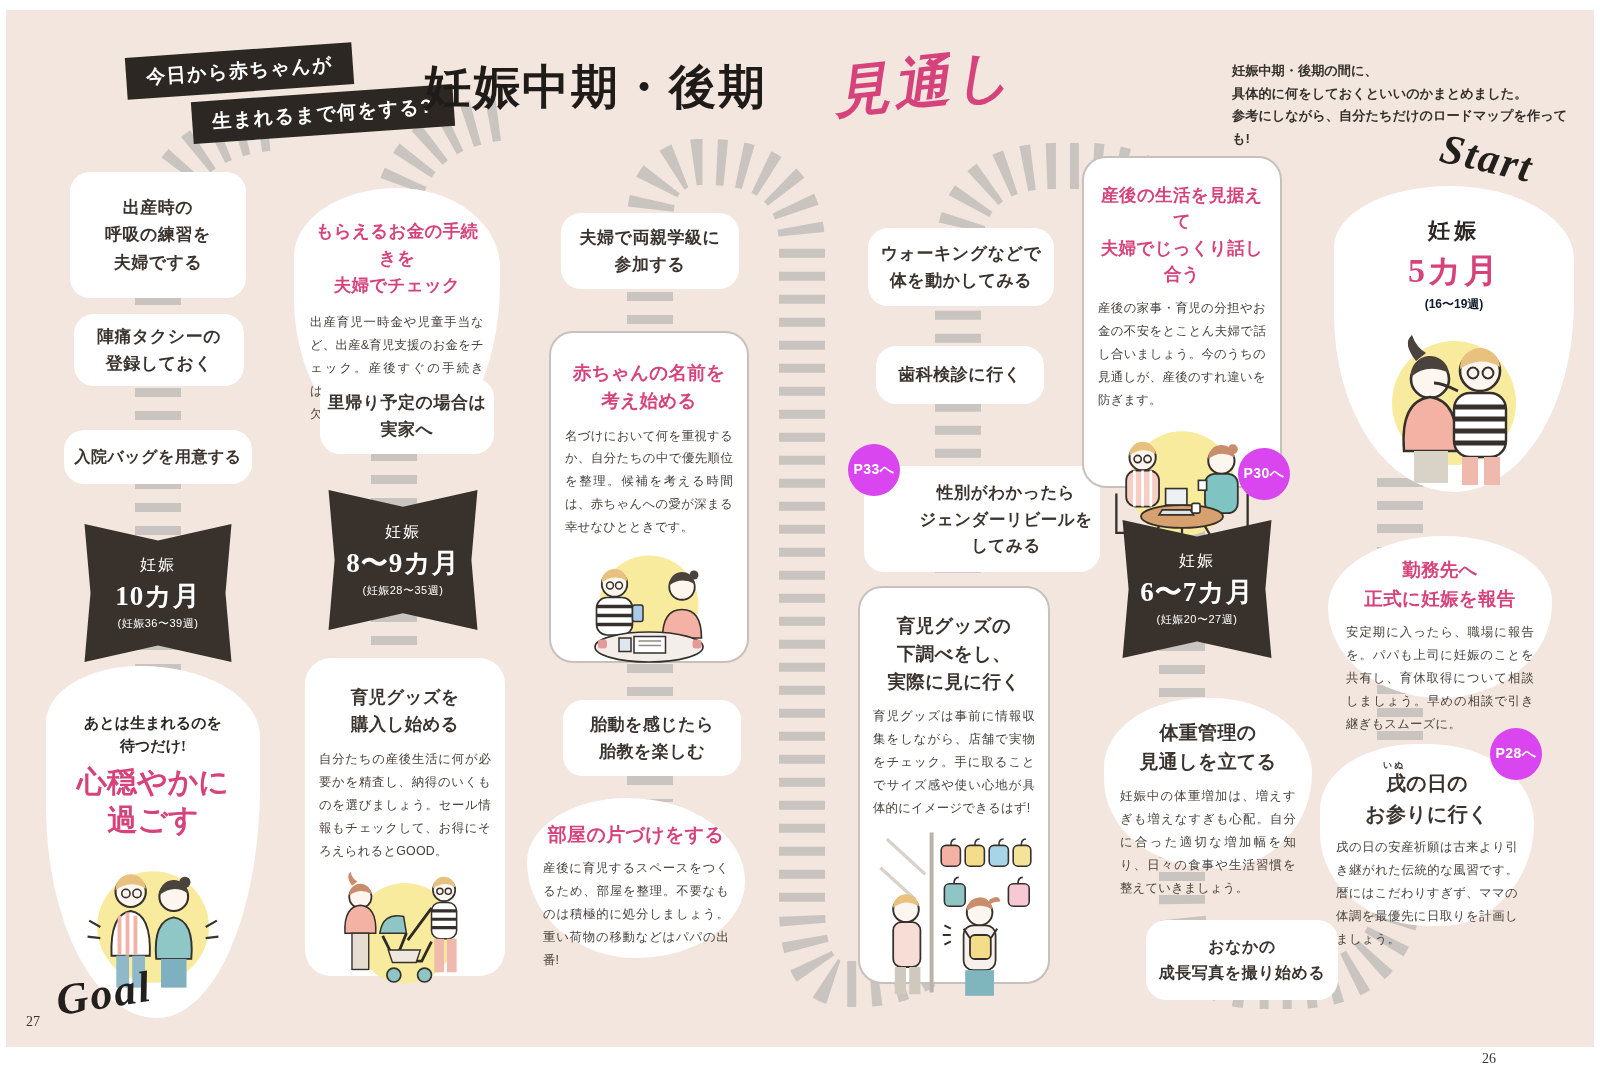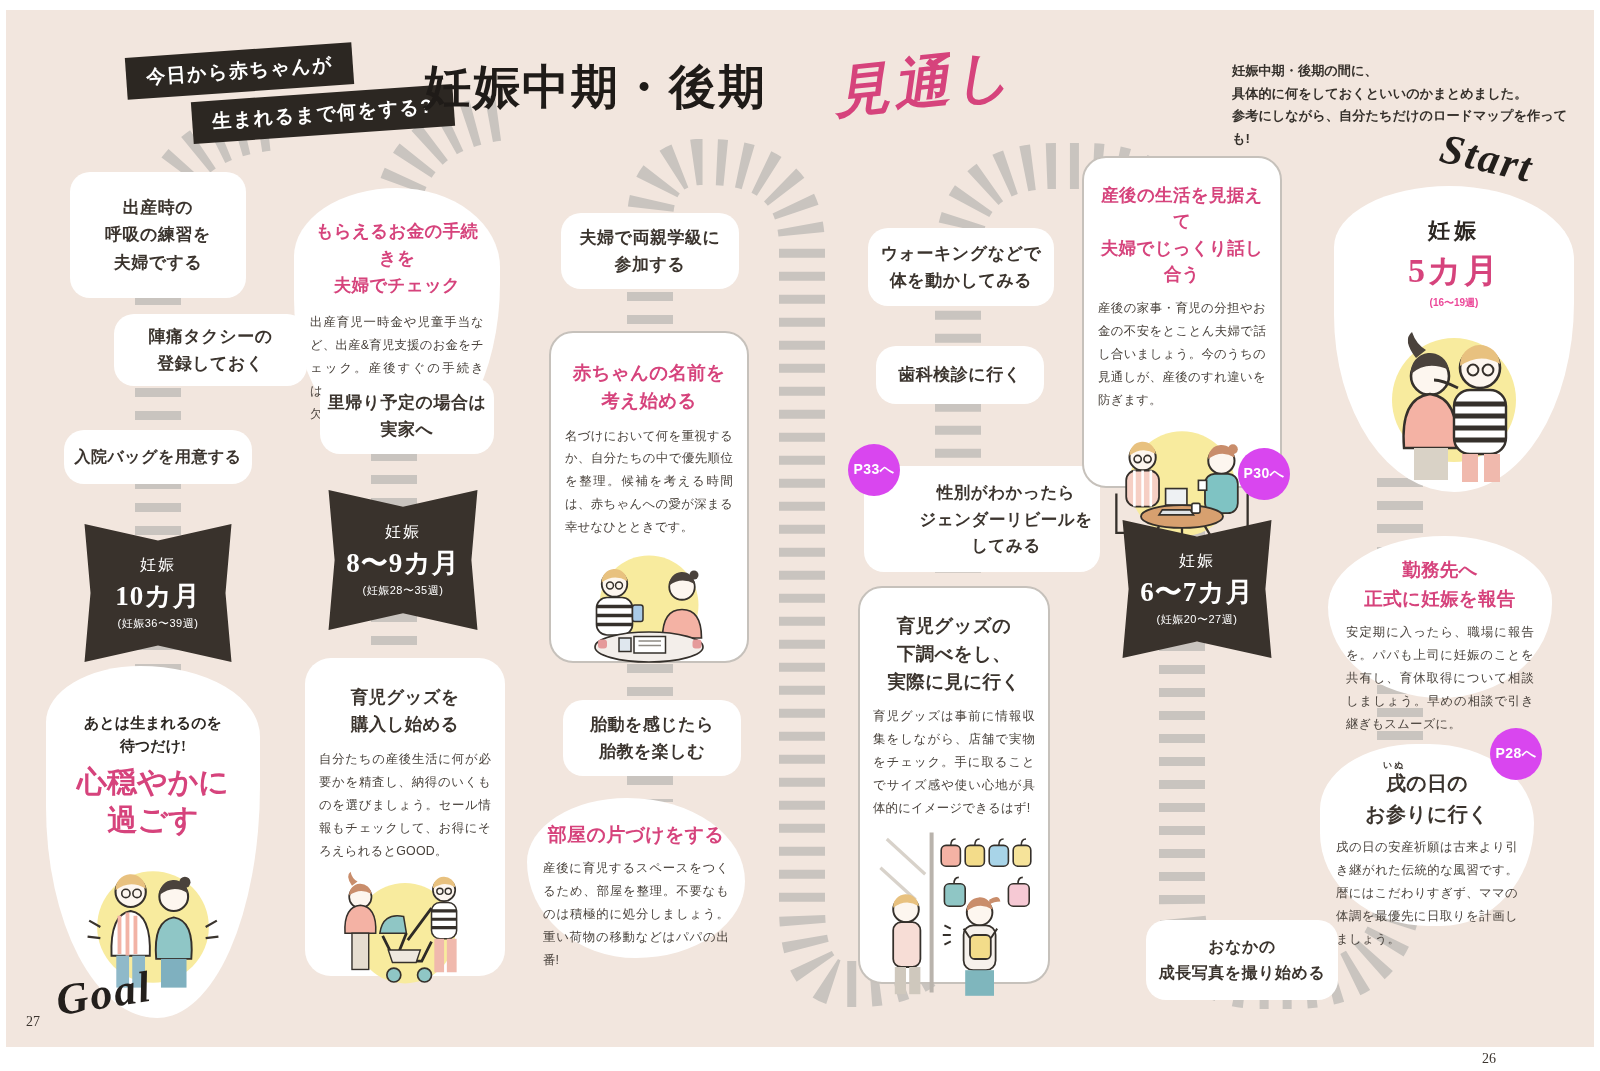--- a/index.html
+++ b/index.html
@@ -64,21 +64,21 @@
   <div class="abs script-word z5" style="left:833px;top:46px;font-size:56px;color:#d6437c;transform:rotate(-6deg);letter-spacing:4px;">見通し</div>
   <div class="abs pre z5" style="left:1232px;top:60px;width:350px;font-size:13.2px;line-height:1.72;font-weight:600;color:#35302b;">妊娠中期・後期の間に、
 具体的に何をしておくといいのかまとめました。
 参考にしながら、自分たちだけのロードマップを作っても!</div>
 
   <div class="wbox" style="left:70px;top:172px;width:176px;height:126px;">
     <div class="t pre">出産時の
 呼吸の練習を
 夫婦でする</div>
   </div>
-  <div class="wbox" style="left:74px;top:314px;width:193px;height:72px;margin-left:40px;">
+  <div class="wbox" style="left:74px;top:314px;width:170px;height:72px;">
     <div class="t pre pink">陣痛タクシーの
 登録しておく</div>
   </div>
   <div class="wbox" style="left:64px;top:430px;width:188px;height:54px;">
     <div class="t" style="font-size:16px;">入院バッグを用意する</div>
   </div>
   <div class="badge" style="left:83px;top:524px;width:150px;height:138px;">
     <div class="b1">妊娠</div>
     <div class="b2">10カ月</div>
     <div class="b3">(妊娠36〜39週)</div>
@@ -257,30 +257,35 @@
       <rect x="56" y="52" width="5" height="6" rx="1" fill="#fff" stroke="#35302b" stroke-width="1"></rect>
       <path d="M50 67 v9 M36 66 l-6 10 M64 66 l6 10 M10 46 v24 h8 M90 46 v24 h-8" fill="none" stroke="#35302b" stroke-width="1.4"></path>
     </svg>
   </div>
   <div class="pref" style="left:1238px;top:448px;">P30へ</div>
   <div class="badge" style="left:1121px;top:520px;width:152px;height:138px;">
     <div class="b1">妊娠</div>
     <div class="b2">6〜7カ月</div>
     <div class="b3">(妊娠20〜27週)</div>
   </div>
+  <div class="blob" style="left:1104px;top:698px;width:208px;height:170px;border-radius:50% 50% 46% 54% / 42% 46% 58% 54%;padding:20px 16px 0;">
+    <div class="blob-title pre" style="font-size:19px;">体重管理の
+見通しを立てる</div>
+    <div class="body-txt" style="margin-top:8px;">妊娠中の体重増加は、増えすぎも増えなすぎも心配。自分に合った適切な増加幅を知り、日々の食事や生活習慣を整えていきましょう。</div>
+  </div>
   <div class="wbox" style="left:1146px;top:920px;width:192px;height:80px;">
     <div class="t pink pre" style="font-size:16px;">おなかの
 成長写真を撮り始める</div>
   </div>
 
   <div class="abs script-word z4" style="left:1440px;top:134px;font-size:42px;color:#231f1c;transform:rotate(13deg);letter-spacing:2px;">Start</div>
   <div class="blob" style="left:1334px;top:186px;width:240px;height:306px;border-radius:48% 52% 50% 50% / 20% 24% 62% 58%;padding-top:30px;">
     <div class="serif" style="font-size:22px;font-weight:700;letter-spacing:4px;color:#2c2722;">妊娠</div>
     <div class="serif" style="font-size:34px;font-weight:700;color:#d6437c;letter-spacing:2px;margin-top:2px;">5カ月</div>
-    <div style="font-size:10px;font-weight:700;color:#ec4899;margin-top:2px;">(16〜19週)</div>
+    <div style="font-size:12px;font-weight:700;color:#0f172a;margin-top:2px;">(16〜19週)</div>
     <svg class="illu" width="180" height="168" viewBox="0 0 90 84">
       <circle cx="45" cy="42" r="31" fill="#f8eb9e"></circle>
       <circle cx="33" cy="30" r="9.5" fill="#fdf6ef" stroke="#35302b" stroke-width="1.3"></circle>
       <path d="M23.5 29 a9.5 9.5 0 0 1 19 -2 q-11 -5 -19 2z" fill="#4a423c"></path>
       <path d="M26 21 q-7 -9 -2 -13 q2 6 7 9z" fill="#4a423c"></path>
       <path d="M20 66 q-2 -25 13 -27 q15 2 13 27z" fill="#f4b2a4" stroke="#35302b" stroke-width="1.2"></path>
       <rect x="25" y="66" width="17" height="16" fill="#d9d2c6"></rect>
       <circle cx="58" cy="26" r="10" fill="#fdf6ef" stroke="#35302b" stroke-width="1.3"></circle>
       <path d="M48 25 a10 10 0 0 1 20 -1 q-10 -6 -20 1z" fill="#e8c17f"></path>
       <circle cx="54.5" cy="27" r="2.7" fill="none" stroke="#35302b"></circle>

